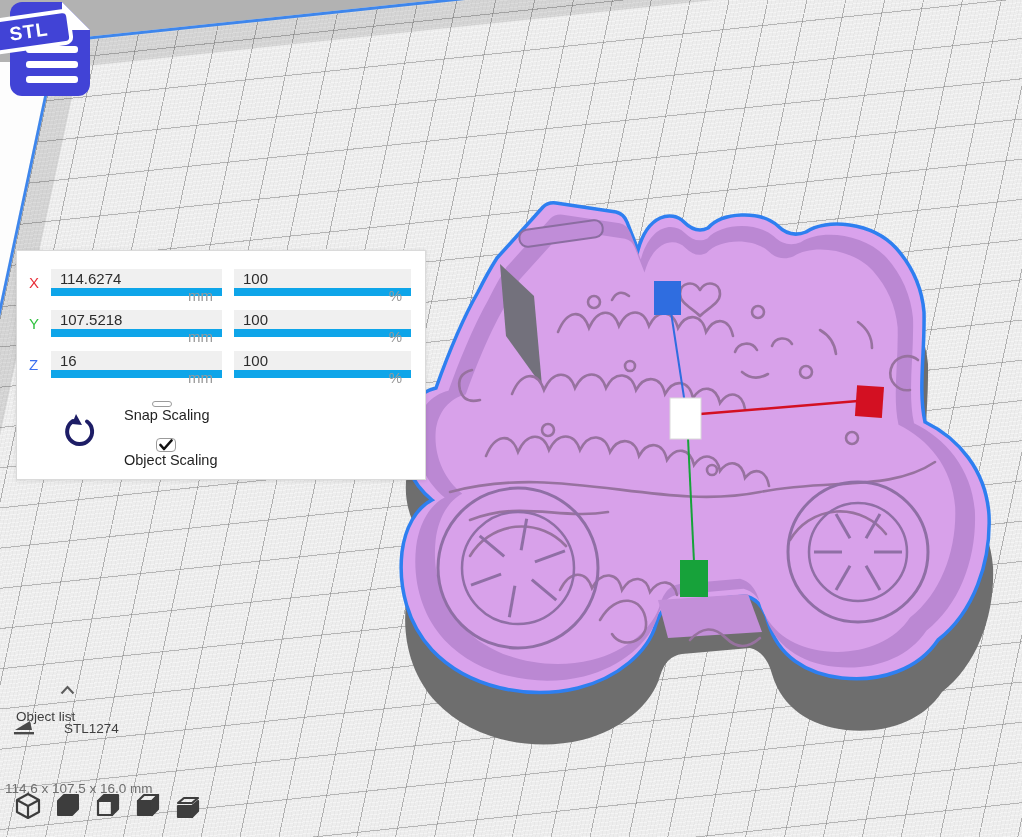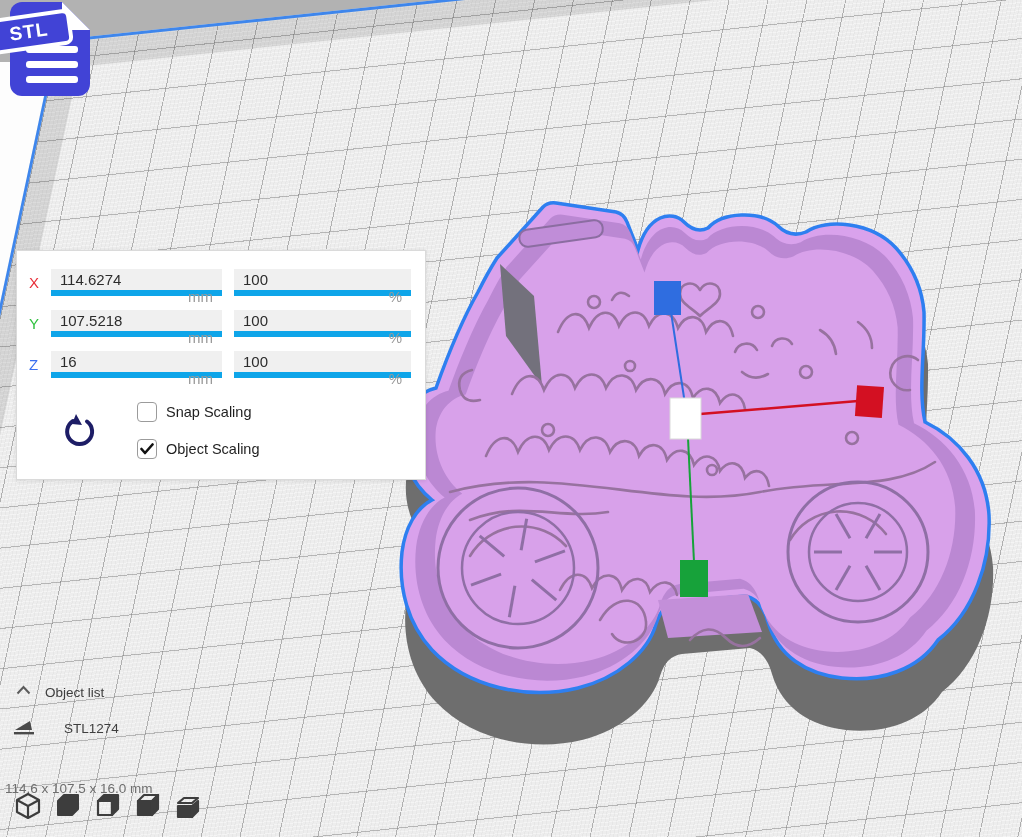--- a/index.html
+++ b/index.html
@@ -35,35 +35,35 @@
     transform:rotate(-8deg); display:flex; align-items:center; justify-content:center;
     color:#fff; font-weight:bold; font-size:19px; letter-spacing:1px; }
 
   
   .scale-panel { position:absolute; left:16px; top:250px; width:410px; height:230px;
     background:#ffffff; border:1px solid #dadada; box-shadow:0 1px 4px rgba(0,0,0,0.10); }
   .srow { position:absolute; left:12px; right:14px; height:27px; display:flex; align-items:center; }
   .ax { width:22px; font-size:15px; }
   .ax-x{ color:#e8303a; } .ax-y{ color:#2fc13e; } .ax-z{ color:#3a6ff0; }
   .field { display:flex; align-items:center; background:#f0f0f0;
-    border-bottom:6px solid #0ea5e9; height:27px; padding:0 9px; }
+    border-bottom:8px solid #0ea5e9; height:27px; padding:0 9px; }
   .f1 { width:172px; margin-right:12px; } .f2 { width:178px; }
   .field input { border:none; background:transparent; outline:none; width:100%;
     font-size:15px; color:#2c2c2c; font-family:inherit; }
   .unit { color:#9a9a9a; font-size:15px; margin-left:6px;margin-top:34px; }
   .reset-btn { position:absolute; left:46px; top:162px; width:34px; height:36px;
     background:transparent; border:none; cursor:pointer; }
-  .crow { position:absolute; left:120px; display:flex; align-items:center; height:22px; }
+  .crow { position:absolute; left:98px; display:flex; align-items:center; height:22px;flex-direction:column; }
   .cbox { width:20px; height:20px; border:1.5px solid #9b9b9b; border-radius:4px;
     background:#fff; display:inline-flex; align-items:center; justify-content:center; }
   .clabel { margin-left:9px; font-size:14.5px; color:#1f1f1f; }
 
   
-  .obj-header { position:absolute; left:16px; top:685px; display:flex; align-items:flex-start; gap:14px;
-    font-size:13.5px; color:#3e3e3e; }
+  .obj-header { position:absolute; left:16px; top:685px; display:flex; align-items:flex-end; gap:14px;
+    font-size:13.5px; color:#3e3e3e;flex-direction:column; }
   .obj-item { position:absolute; left:13px; top:719px; display:flex; align-items:flex-end; gap:28px;
     font-size:13.5px; color:#3e3e3e; }
   .obj-dims { position:absolute; left:5px; top:781px; font-size:13.5px; color:#6e6e6e; }
 
   
   .view-toolbar { position:absolute; left:14px; top:791px; display:flex; gap:12px; }
   .view-btn { width:28px; height:30px; background:transparent; border:none; padding:0; cursor:pointer; }
 </style>
 </head>
 <body>

